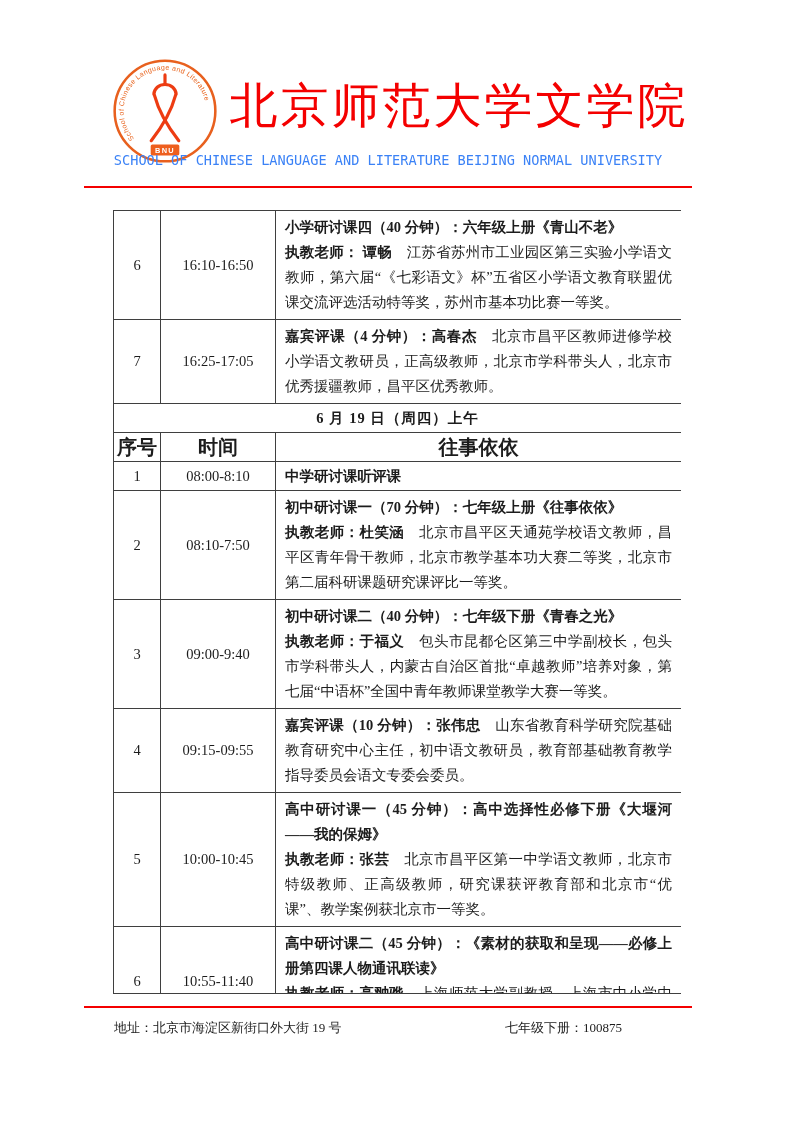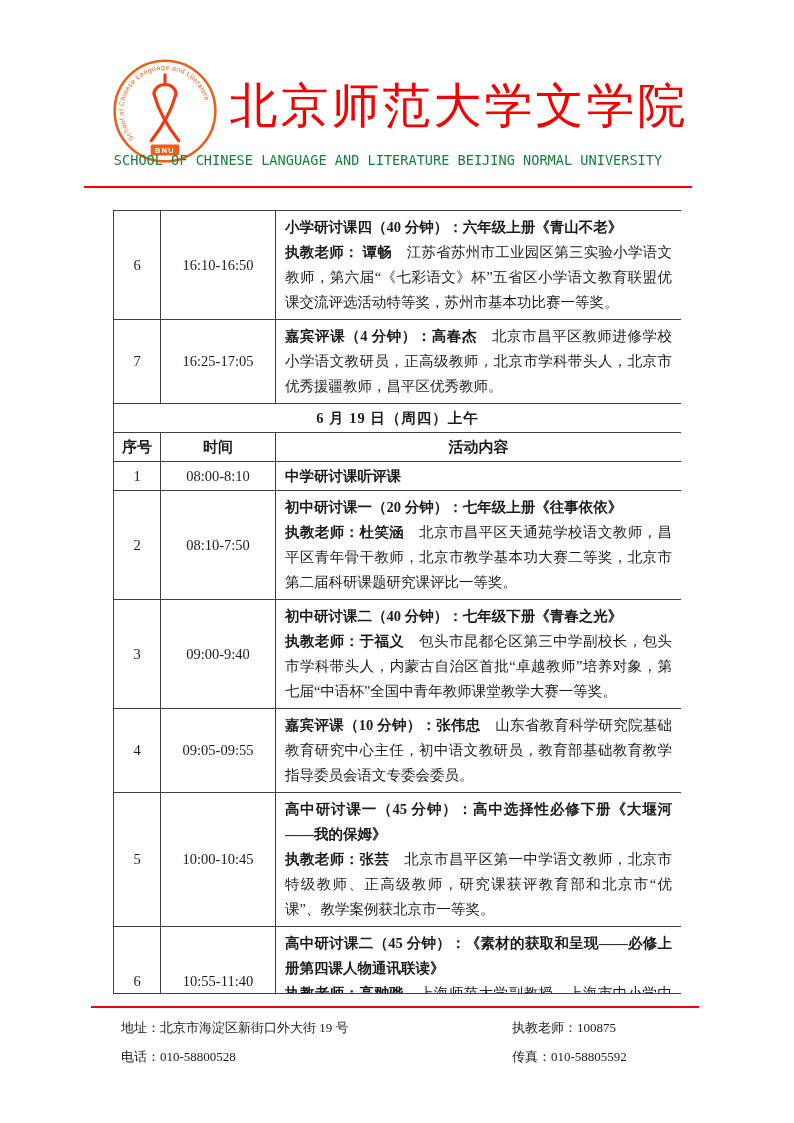--- a/index.html
+++ b/index.html
@@ -17,45 +17,45 @@
   .logo{position:absolute;left:112px;top:58px;width:106px;height:106px;}
   .doc-title{
     position:absolute;left:226px;top:74px;width:466px;height:64px;
     font-size:48px;line-height:64px;font-weight:400;color:var(--accent);
     text-align:center;letter-spacing:3px;white-space:nowrap;
     font-family:"Liberation Serif","DejaVu Serif",serif;
   }
   .doc-subtitle{
     position:absolute;left:84px;top:152px;width:608px;text-align:center;
     font-family:"DejaVu Sans Mono","Liberation Mono",monospace;
-    font-size:13.6px;color:#15803d;white-space:nowrap;letter-spacing:0px;
+    font-size:13.6px;color:#3b82f6;white-space:nowrap;letter-spacing:0px;
   }
   .rule{position:absolute;left:84px;width:608px;height:2px;background:var(--accent);}
   .rule-header{top:186px;}
   
   .table-wrap{
     position:absolute;left:113px;top:210px;width:568px;height:783px;
     overflow:hidden;border-bottom:1.5px solid var(--border);
   }
   table.schedule{border-collapse:collapse;table-layout:fixed;width:568px;}
   table.schedule td{
     border:1px solid var(--border);
     font-size:14.5px;vertical-align:middle;
     word-break:break-all;overflow:hidden;
   }
   td.c-no,td.c-time{text-align:center;padding:0 2px;font-size:14px;}
   td.c-act{padding:4px 9px;line-height:25px;text-align:justify;font-family:Liberation Serif, serif;}
   tr.single td{height:28px;padding-top:0;padding-bottom:0;}
   td.session-cell{font-weight:700;text-align:center;font-size:15px;letter-spacing:1px;margin-top:11px;}
-  tr.colhead td{font-weight:700;text-align:center;font-size:15px;}
+  tr.colhead td{font-weight:700;text-align:center;font-size:20px;}
   td.center-act{text-align:left;font-weight:700;}
   .para{text-align:justify;}
   .para b{font-weight:700;}
   
-  .footer{position:absolute;left:91px;top:1006px;width:608px;font-size:13px;}
+  .footer{position:absolute;left:84px;top:1006px;width:608px;font-size:13px;}
   .f-rule{height:2px;background:var(--accent);}
   .f-row{position:relative;height:29px;line-height:29px;}
   .f-row.first{margin-top:5px;}
   .f-left{position:absolute;left:30px;white-space:nowrap;}
   .f-right{position:absolute;left:421px;white-space:nowrap;}
 </style>
 </head>
 <body>
 
 <div>
@@ -107,46 +107,46 @@
             <td class="c-act">
               <div class="para"><b>嘉宾评课（4 分钟）：高春杰</b><span>　北京市昌平区教师进修学校小学语文教研员，正高级教师，北京市学科带头人，北京市优秀援疆教师，昌平区优秀教师。</span></div>
             </td>
           </tr>
           <tr class="single">
             <td class="session-cell" colspan="3">6 月 19 日（周四）上午</td>
           </tr>
           <tr class="colhead single">
             <td class="c-no">序号</td>
             <td class="c-time">时间</td>
-            <td class="c-act">活动内容</td>
+            <td class="c-act">往事依依</td>
           </tr>
           <tr class="single">
             <td class="c-no">1</td>
             <td class="c-time">08:00-8:10</td>
             <td class="c-act center-act">中学研讨课听评课</td>
           </tr>
           <tr>
             <td class="c-no">2</td>
             <td class="c-time">08:10-7:50</td>
             <td class="c-act">
-              <div class="para"><b>初中研讨课一（20 分钟）：七年级上册《往事依依》</b></div>
+              <div class="para"><b>初中研讨课一（70 分钟）：七年级上册《往事依依》</b></div>
               <div class="para"><b>执教老师：杜笑涵</b><span>　北京市昌平区天通苑学校语文教师，昌平区青年骨干教师，北京市教学基本功大赛二等奖，北京市第二届科研课题研究课评比一等奖。</span></div>
             </td>
           </tr>
           <tr>
             <td class="c-no">3</td>
             <td class="c-time">09:00-9:40</td>
             <td class="c-act">
               <div class="para"><b>初中研讨课二（40 分钟）：七年级下册《青春之光》</b></div>
               <div class="para"><b>执教老师：于福义</b><span>　包头市昆都仑区第三中学副校长，包头市学科带头人，内蒙古自治区首批“卓越教师”培养对象，第七届“中语杯”全国中青年教师课堂教学大赛一等奖。</span></div>
             </td>
           </tr>
           <tr>
             <td class="c-no">4</td>
-            <td class="c-time">09:05-09:55</td>
+            <td class="c-time">09:15-09:55</td>
             <td class="c-act">
               <div class="para"><b>嘉宾评课（10 分钟）：张伟忠</b><span>　山东省教育科学研究院基础教育研究中心主任，初中语文教研员，教育部基础教育教学指导委员会语文专委会委员。</span></div>
             </td>
           </tr>
           <tr>
             <td class="c-no">5</td>
             <td class="c-time">10:00-10:45</td>
             <td class="c-act">
               <div class="para"><b>高中研讨课一（45 分钟）：高中选择性必修下册《大堰河——我的保姆》</b></div>
               <div class="para"><b>执教老师：张芸</b><span>　北京市昌平区第一中学语文教师，北京市特级教师、正高级教师，研究课获评教育部和北京市“优课”、教学案例获北京市一等奖。</span></div>
@@ -161,21 +161,17 @@
             </td>
           </tr>
         </tbody>
     </table>
   </div>
 
   <div class="footer">
     <div class="f-rule"></div>
     <div class="f-row first">
       <span class="f-left"><span>地址：</span><span>北京市海淀区新街口外大街 19 号</span></span>
-      <span class="f-right"><span>执教老师：</span><span>100875</span></span>
-    </div>
-    <div class="f-row">
-      <span class="f-left"><span>电话：</span><span>010-58800528</span></span>
-      <span class="f-right"><span>传真：</span><span>010-58805592</span></span>
+      <span class="f-right"><span>七年级下册：</span><span>100875</span></span>
     </div>
   </div>
 
 </div>
 
 </body></html>

